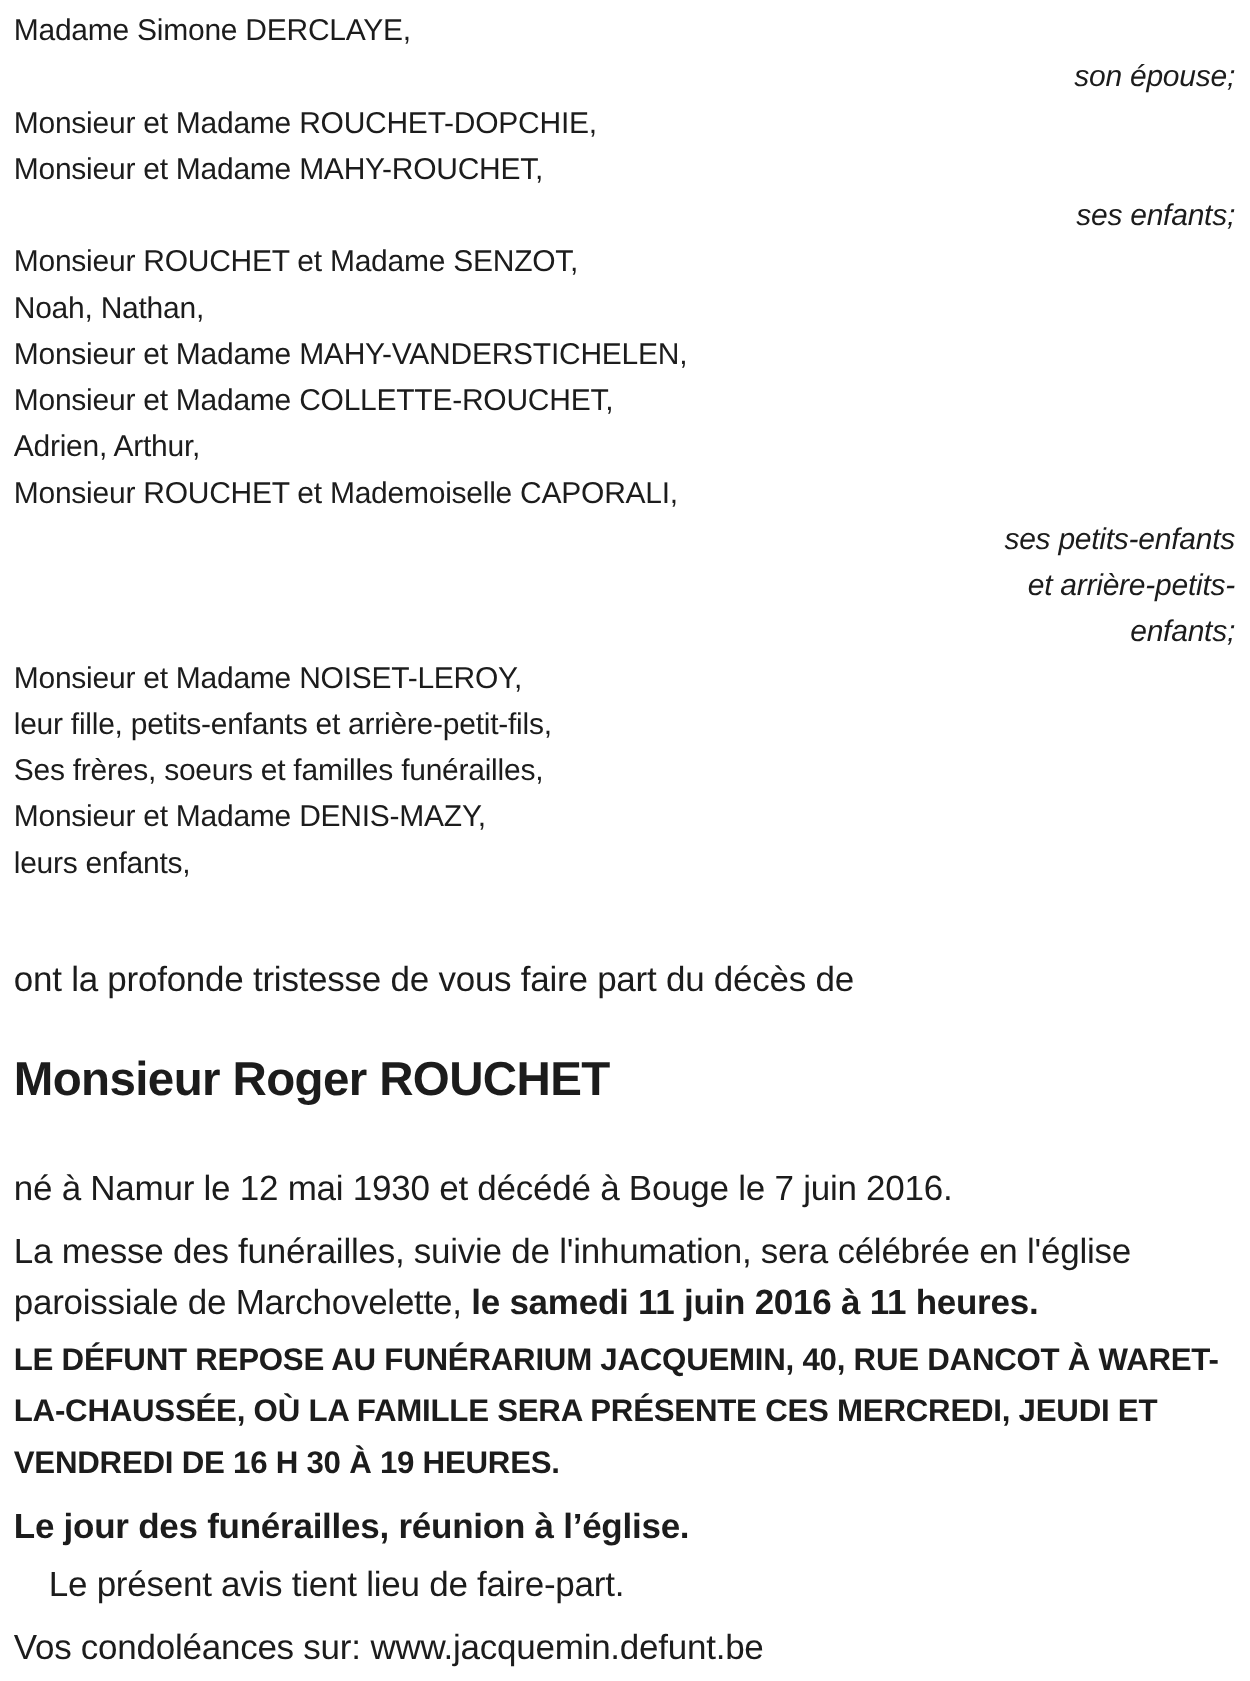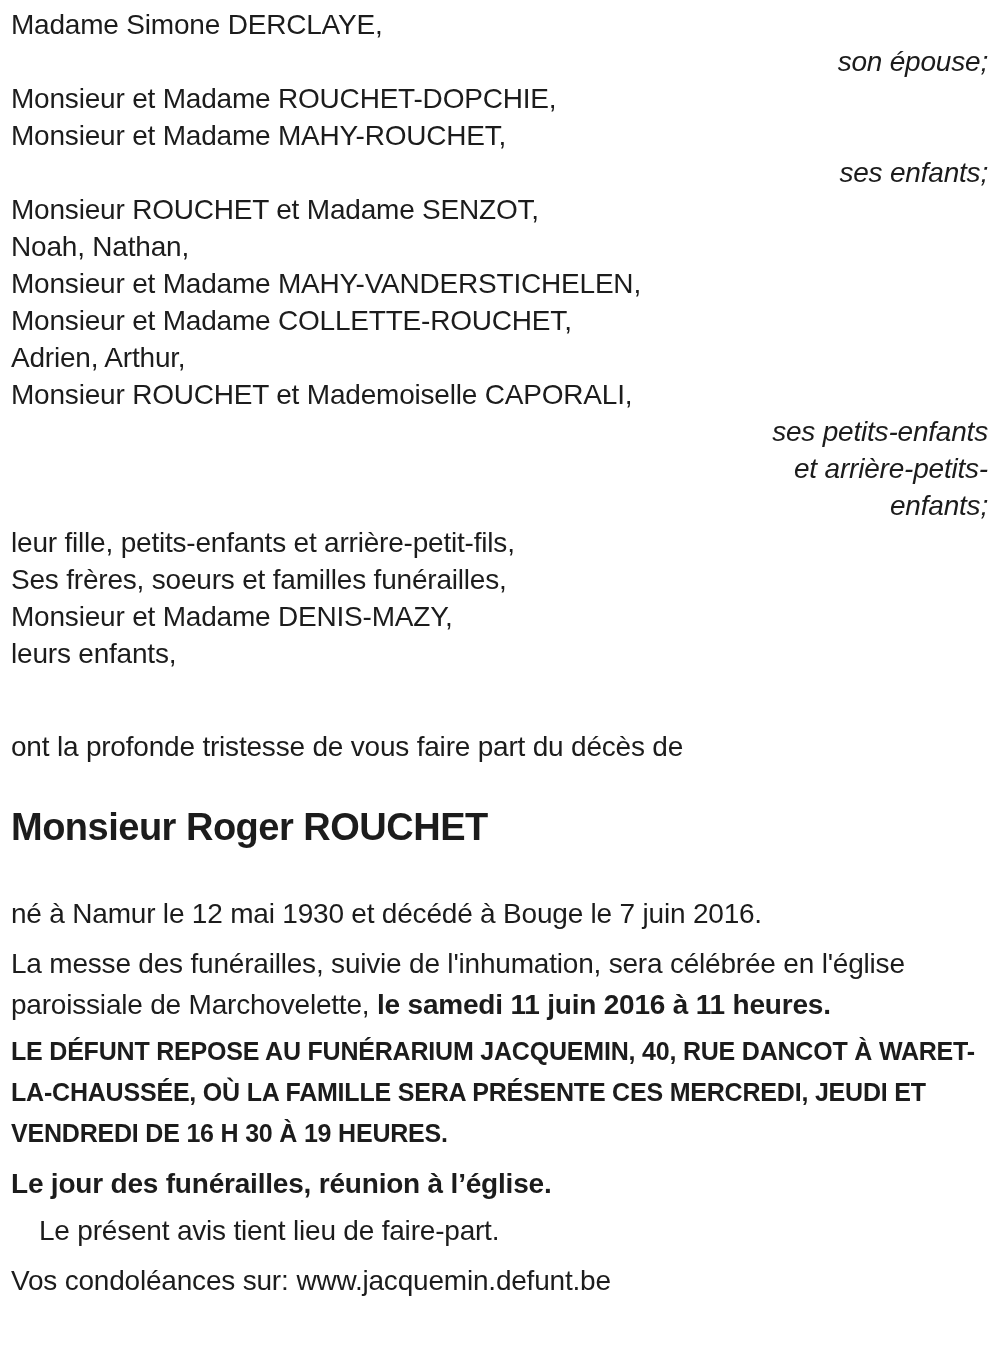--- a/index.html
+++ b/index.html
@@ -7,21 +7,21 @@
     width: 1000px;
     height: 1345px;
     background: #ffffff;
     color: #1c1c1c;
     font-family: "Liberation Sans", "DejaVu Sans", sans-serif;
     letter-spacing: -0.2px;
     overflow: hidden;
   }
   .page { padding: 6px 12px 0 11px; }
 
-  .family-list { font-size: 28px; line-height: 37px; }
+  .family-list { font-size: 24px; line-height: 37px; }
   .family-list .line.left { text-align: left; }
   .family-list .line.right-italic { text-align: right; font-style: italic; }
 
   .intro {
     margin: 56px 0 0;
     font-size: 28px;
     line-height: 37px;
   }
 
   .deceased-name {
@@ -70,20 +70,21 @@
       <div class="line left">Adrien, Arthur,</div>
 
       <div class="line left">Monsieur ROUCHET et Mademoiselle CAPORALI,</div>
 
       <div class="line right-italic">ses petits-enfants</div>
 
       <div class="line right-italic">et arrière-petits-</div>
 
       <div class="line right-italic">enfants;</div>
 
+      <div class="line left">Monsieur et Madame NOISET-LEROY,</div>
 
       <div class="line left">leur fille, petits-enfants et arrière-petit-fils,</div>
 
       <div class="line left">Ses frères, soeurs et familles funérailles,</div>
 
       <div class="line left">Monsieur et Madame DENIS-MAZY,</div>
 
       <div class="line left">leurs enfants,</div>
     </div>
 

